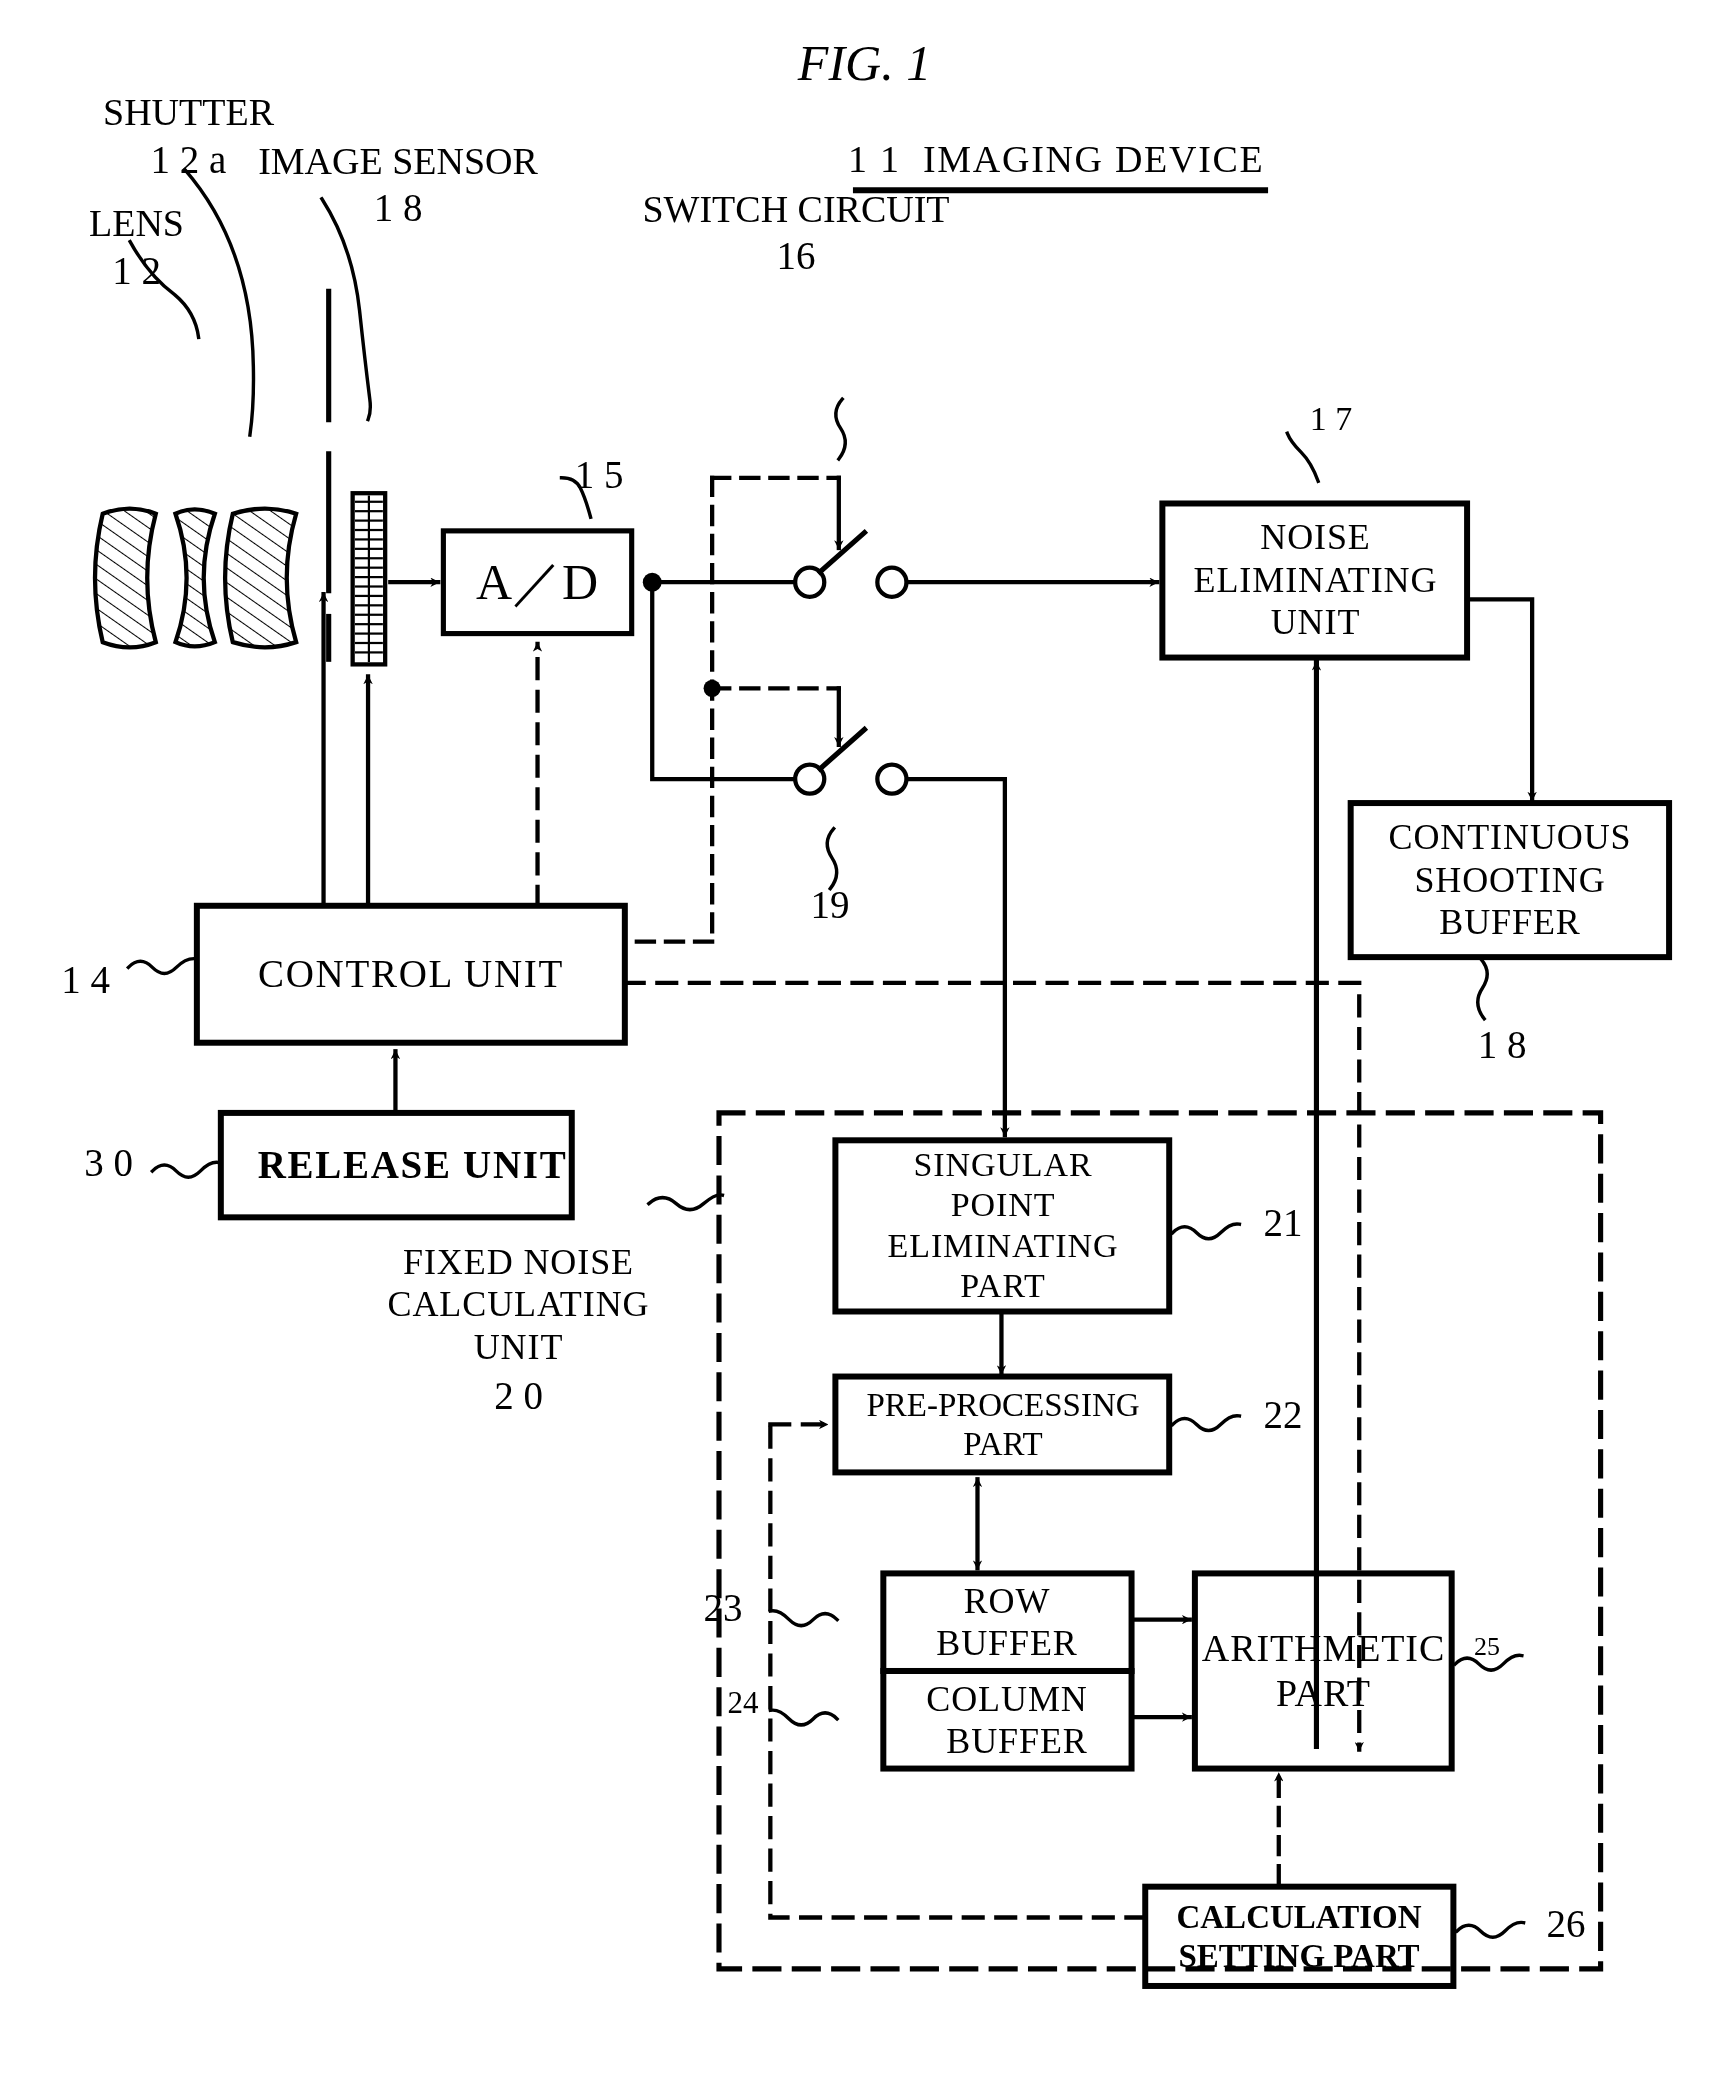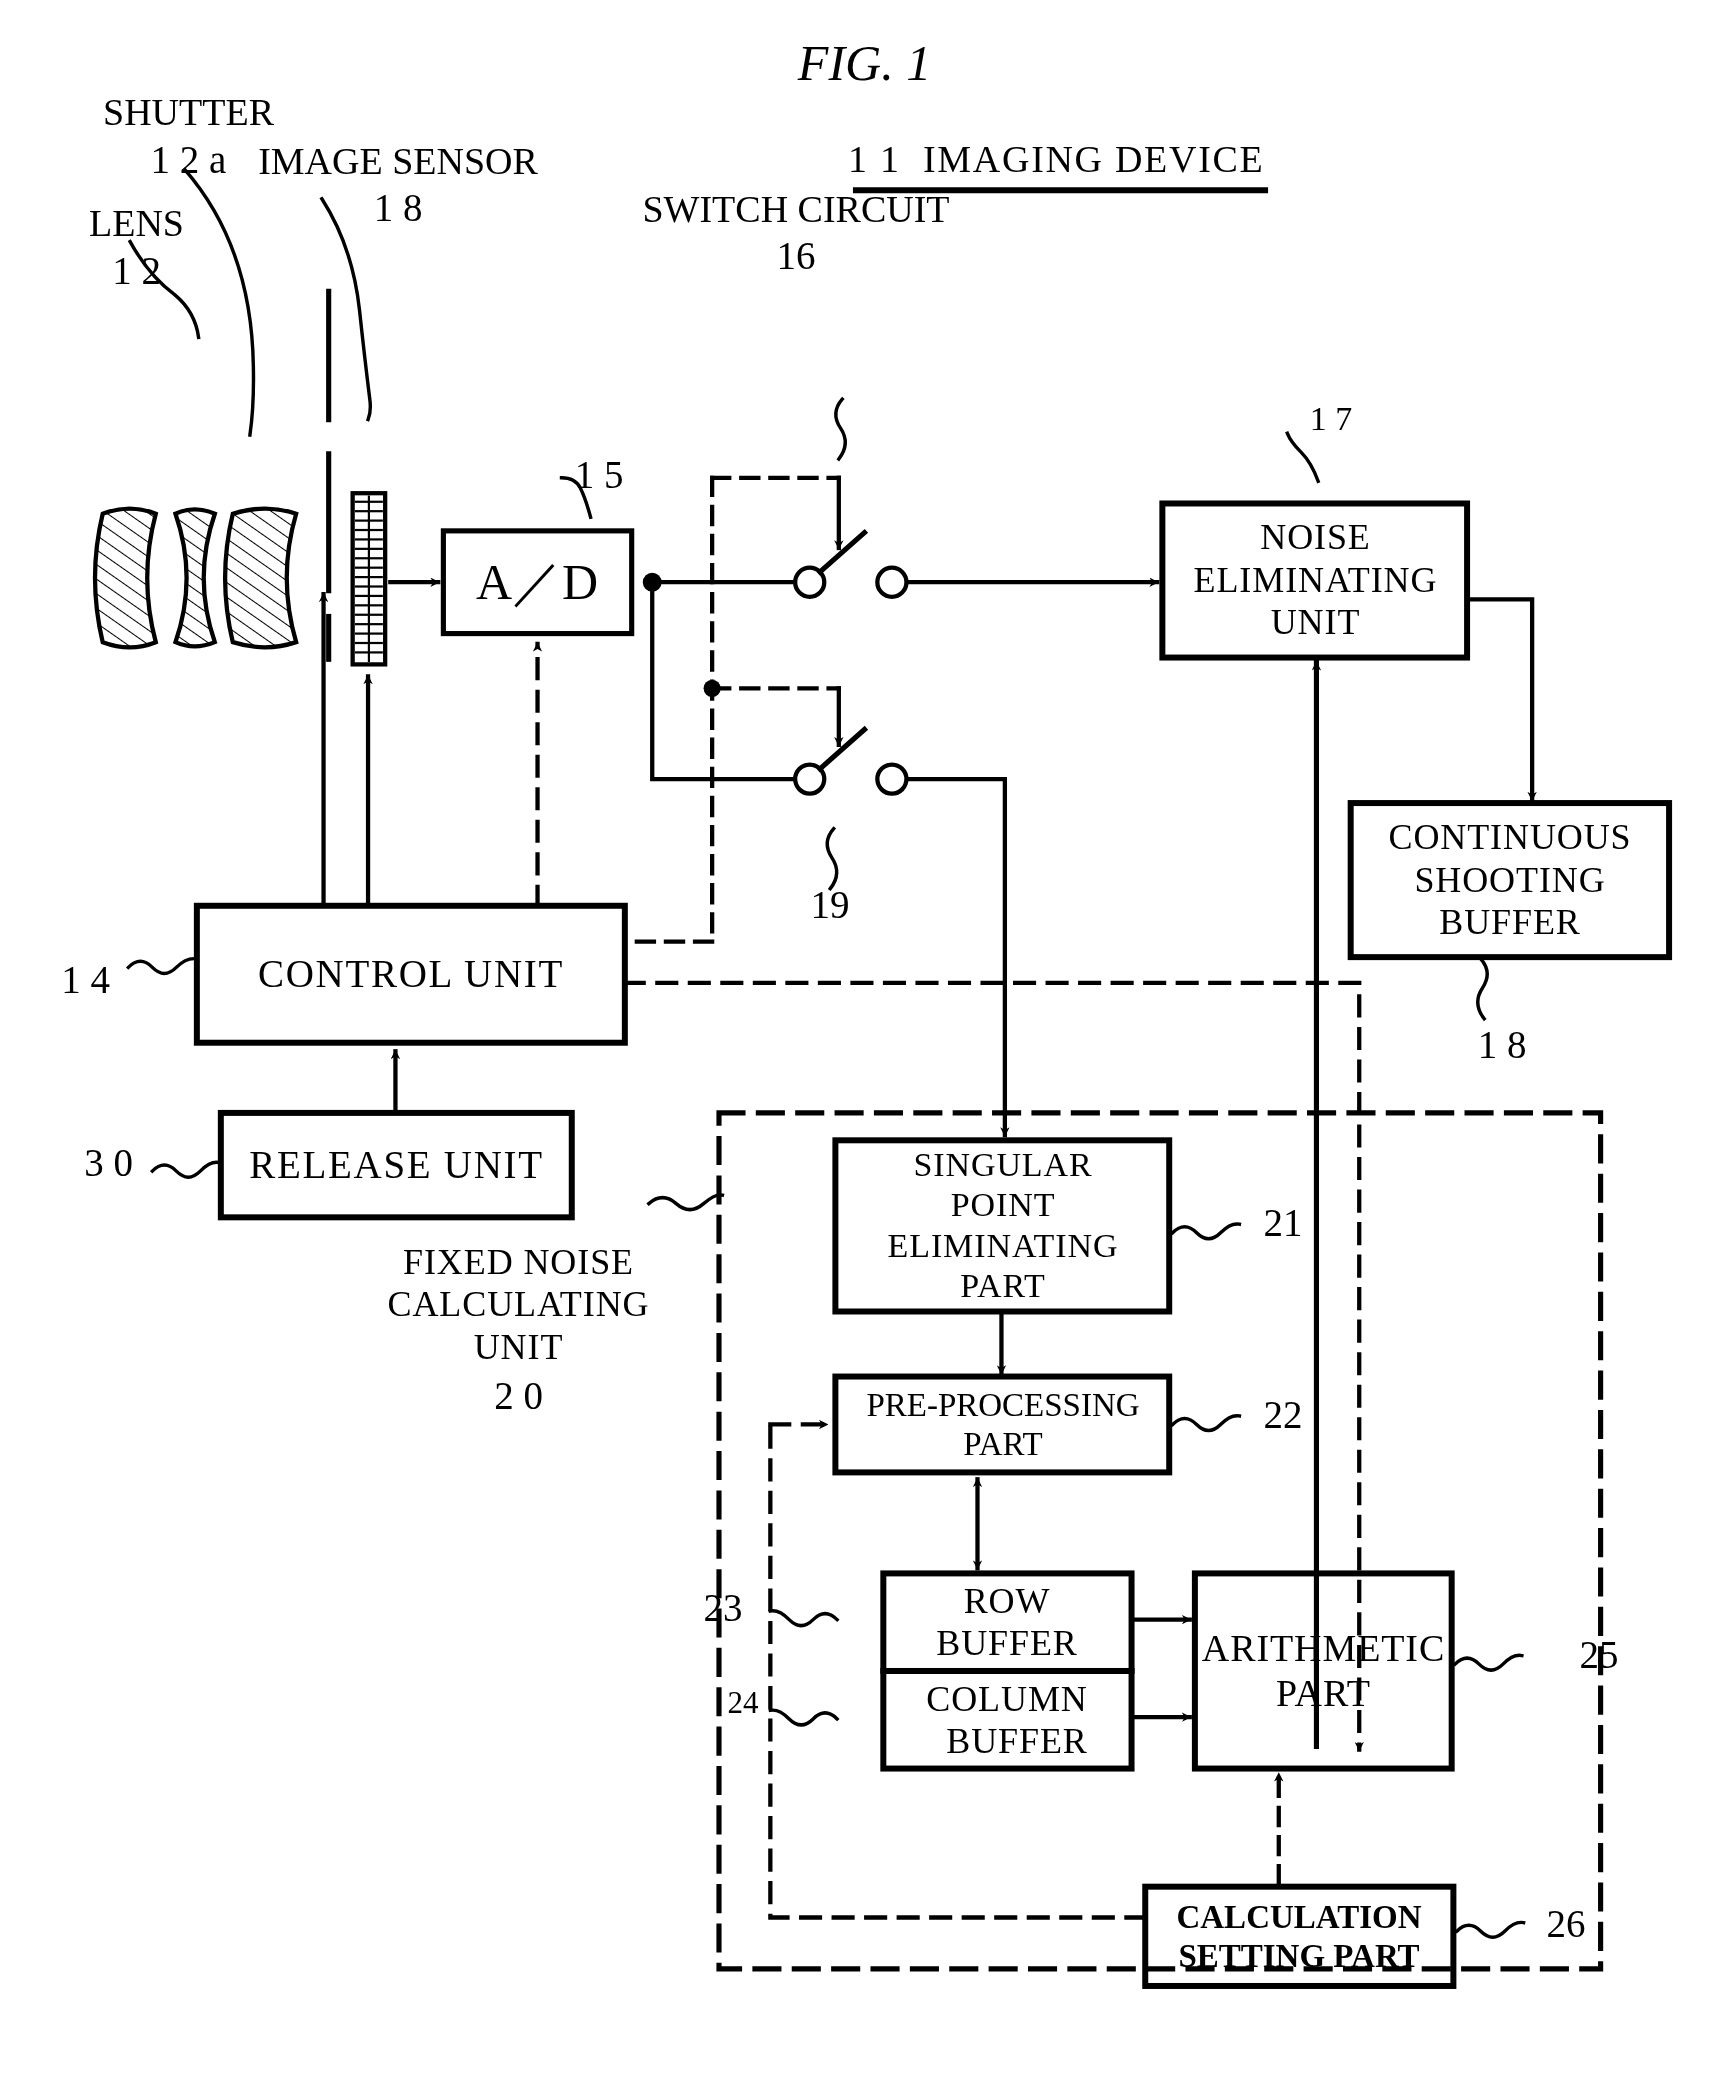--- a/index.html
+++ b/index.html
@@ -186,21 +186,21 @@
 <div class="lbl" style="left:616px;top:187px;width:360px;font-size:38px;">SWITCH CIRCUIT</div>
 <div class="lbl" style="left:616px;top:233px;width:360px;font-size:39px;">16</div>
 <div class="lbl" style="left:753px;top:882px;width:154px;font-size:39px;">19</div>
 
 <div class="boxtext" style="left:443px;top:531px;width:188px;height:103px;font-size:50px;">A／D</div>
 <div class="lbl" style="left:522px;top:452px;width:154px;font-size:39px;">1 5</div>
 
 <div class="boxtext" style="left:197px;top:906px;width:428px;height:137px;font-size:39px;letter-spacing:1.7px;">CONTROL UNIT</div>
 <div class="lbl" style="left:34px;top:937px;width:103px;font-size:39px;margin-top:20px;">1 4</div>
 
-<div class="boxtext" style="left:221px;top:1113px;width:351px;height:104px;font-size:39px;letter-spacing:1.7px;">RELEASE UNIT</div>
+<div class="boxtext" style="left:237px;top:1113px;width:351px;height:104px;font-size:39px;letter-spacing:1.7px;font-weight:bold;">RELEASE UNIT</div>
 <div class="lbl" style="left:57px;top:1140px;width:103px;font-size:39px;">3 0</div>
 
 <div class="boxtext" style="left:1163px;top:503px;width:305px;height:154px;font-size:36px;letter-spacing:0.9px;">NOISE
 ELIMINATING
 UNIT</div>
 <div class="lbl" style="left:1267px;top:399px;width:128px;font-size:34px;">1 7</div>
 
 <div class="boxtext" style="left:1351px;top:803px;width:318px;height:154px;font-size:36px;letter-spacing:0.9px;">CONTINUOUS
 SHOOTING
 BUFFER</div>
@@ -224,18 +224,18 @@
 <div class="boxtext" style="left:883px;top:1573px;width:248px;height:98px;font-size:36px;letter-spacing:0.9px;">ROW
 BUFFER</div>
 <div class="lbl" style="left:676px;top:1585px;width:94px;font-size:39px;">23</div>
 
 <div class="boxtext" style="left:883px;top:1671px;width:248px;height:98px;font-size:36px;letter-spacing:0.9px;text-align:right;">COLUMN
 BUFFER</div>
 <div class="lbl" style="left:696px;top:1685px;width:94px;font-size:31px;">24</div>
 
 <div class="boxtext" style="left:1195px;top:1573px;width:257px;height:195px;font-size:38px;letter-spacing:0.9px;">ARITHMETIC
 PART</div>
-<div class="lbl" style="left:1552px;top:1632px;width:94px;font-size:39px;">25</div>
+<div class="lbl" style="left:1440px;top:1632px;width:94px;font-size:26px;">25</div>
 
 <div class="boxtext" style="left:1145px;top:1887px;width:308px;height:99px;font-size:33px;letter-spacing:0px;font-weight:bold;">CALCULATION
 SETTING PART</div>
 <div class="lbl" style="left:1519px;top:1901px;width:94px;font-size:39px;">26</div>
 
 
 </body></html>

